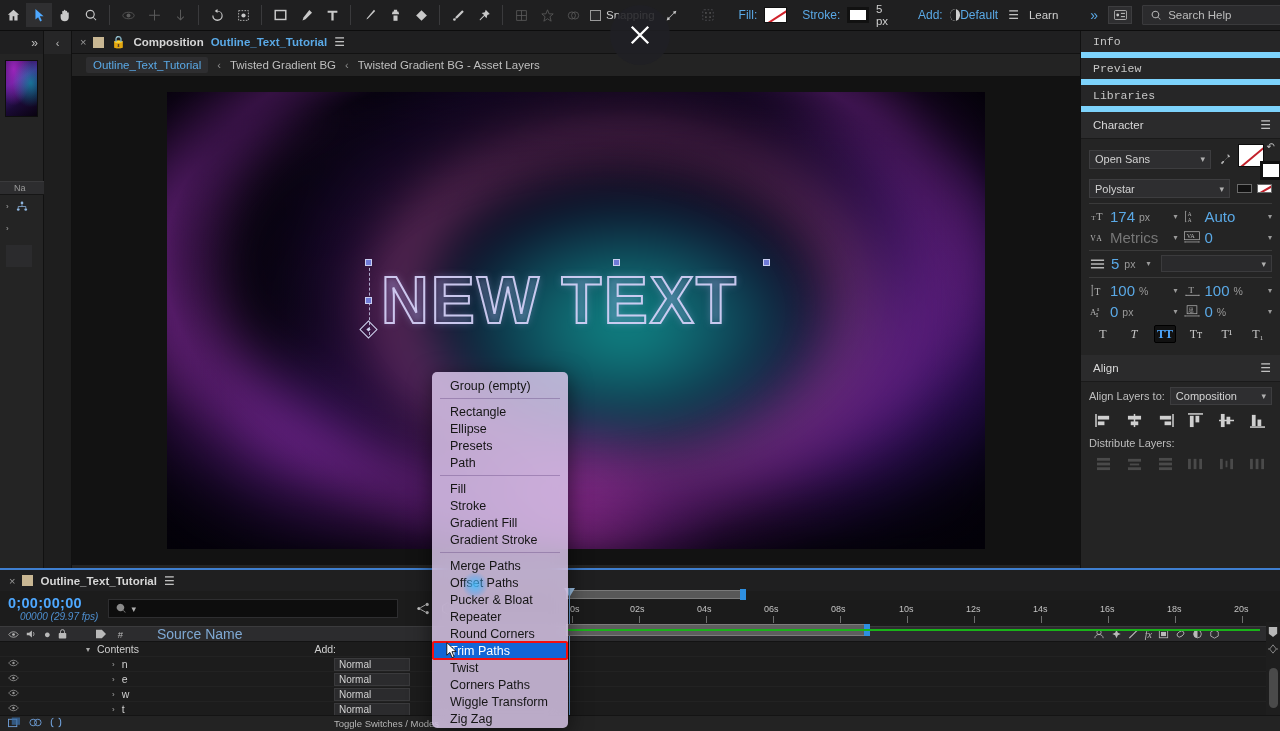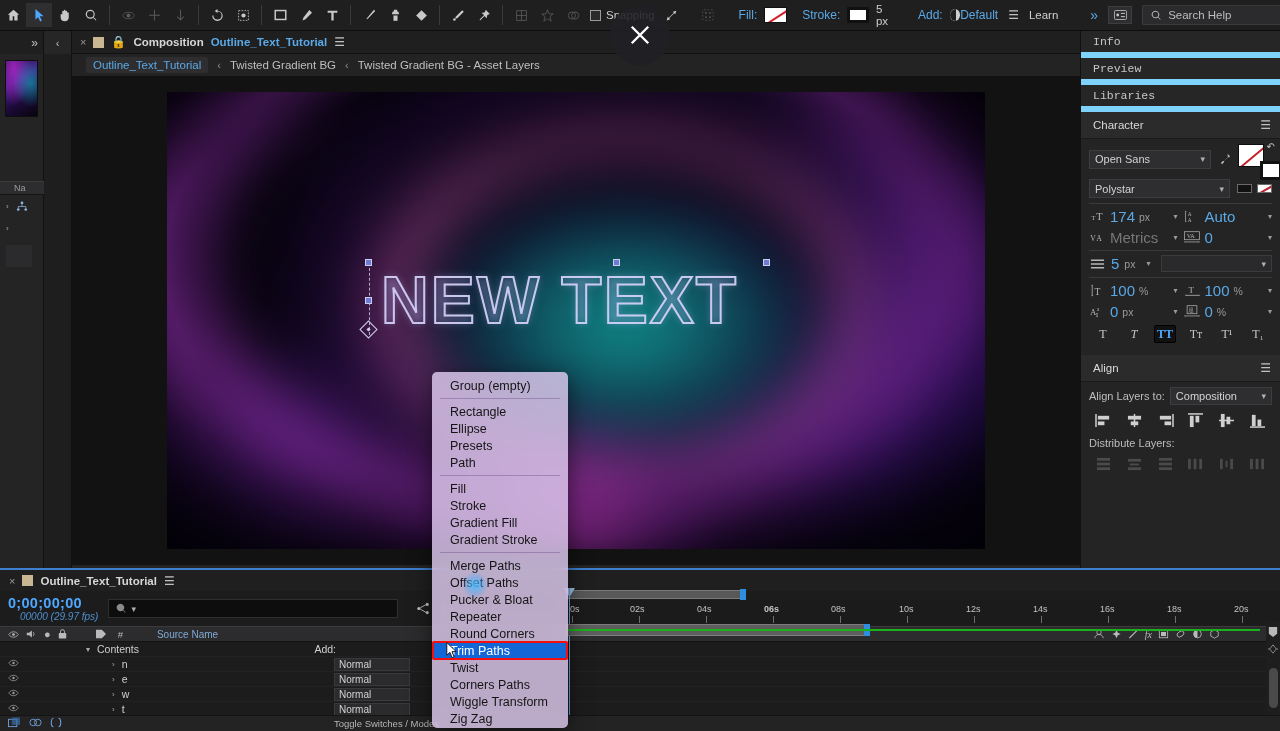--- a/index.html
+++ b/index.html
@@ -156,21 +156,21 @@
 
   
   .timeline{position:absolute;left:0;top:568px;width:1280px;height:163px;background:#1c1c1c;border-top:2px solid #3f7fd0;}
   .tl-tabbar{height:21px;background:#1f1f20;display:flex;align-items:center;gap:7px;padding:0 9px;}
   .tl-head{height:35px;display:flex;align-items:center;padding:0 8px;gap:10px;}
   .tc-big{color:#4ea8ff;font-size:14.5px;font-weight:bold;letter-spacing:.3px;}
   .tc-sub{color:#4e8fd0;font-size:10px;font-style:italic;padding-left:12px;}
   .tl-search{flex:1;max-width:290px;height:19px;background:#0d0d0d;border:1px solid #2e2e30;display:flex;align-items:center;padding:0 7px;color:#8a8a8a;font-size:11px;gap:4px;}
   .tl-colhdr{height:16px;background:#2c2c2e;display:flex;align-items:center;border-top:1px solid #3b3b3d;border-bottom:1px solid #131313;}
   .col-eyes{display:flex;align-items:center;gap:7px;padding:0 8px;color:#b9b9b9;font-size:9.5px;}
-  .col-name{color:#7fa9d4;font-size:10px;padding-left:10px;}
+  .col-name{color:#7fa9d4;font-size:14px;padding-left:10px;}
   .tl-rows{position:absolute;left:0;top:72px;width:1280px;height:75px;}
   .tl-row{height:15px;display:flex;align-items:center;font-size:10.5px;color:#cfcfcf;border-bottom:1px solid #222;}
   .eye{width:26px;text-align:center;color:#9a9a9a;font-size:9px;}
   .indent{padding-left:86px;display:flex;align-items:center;gap:7px;}
   .chev{color:#a8a8a8;font-size:8px;}
   .mode-cell{position:absolute;left:334px;width:76px;height:13px;background:#2b2b2d;border:1px solid #3a3a3c;display:flex;align-items:center;padding-left:4px;color:#d2d2d2;font-size:10px;}
   .addlabel{position:absolute;right:0;color:#cfcfcf;font-size:10.5px;}
   .tl-footer{position:absolute;left:0;bottom:0;width:1280px;height:16px;background:#232323;border-top:1px solid #141414;display:flex;align-items:center;gap:8px;padding:0 8px;color:#6f9fd8;font-size:10px;}
   .toggle-txt{position:absolute;left:334px;color:#b6b6b6;font-size:9.5px;}
 
@@ -972,21 +972,21 @@
 
     <div class="workbar" style="width:180px;"></div>
     <div class="wk-end" style="left:740px;"></div>
     <div class="ruler">
       <span class="rtick" style="left:4px;">0s</span>
       <span class="rmark" style="left:6px;"></span>
       <span class="rtick" style="left:64px;">02s</span>
       <span class="rmark" style="left:73px;"></span>
       <span class="rtick" style="left:131px;">04s</span>
       <span class="rmark" style="left:140px;"></span>
-      <span class="rtick" style="left:198px;font-weight:bold;">06s</span>
+      <span class="rtick" style="left:198px;">06s</span>
       <span class="rmark" style="left:207px;"></span>
       <span class="rtick" style="left:265px;">08s</span>
       <span class="rmark" style="left:274px;"></span>
       <span class="rtick" style="left:333px;">10s</span>
       <span class="rmark" style="left:341px;"></span>
       <span class="rtick" style="left:400px;">12s</span>
       <span class="rmark" style="left:408px;"></span>
       <span class="rtick" style="left:467px;">14s</span>
       <span class="rmark" style="left:475px;"></span>
       <span class="rtick" style="left:534px;">16s</span>

